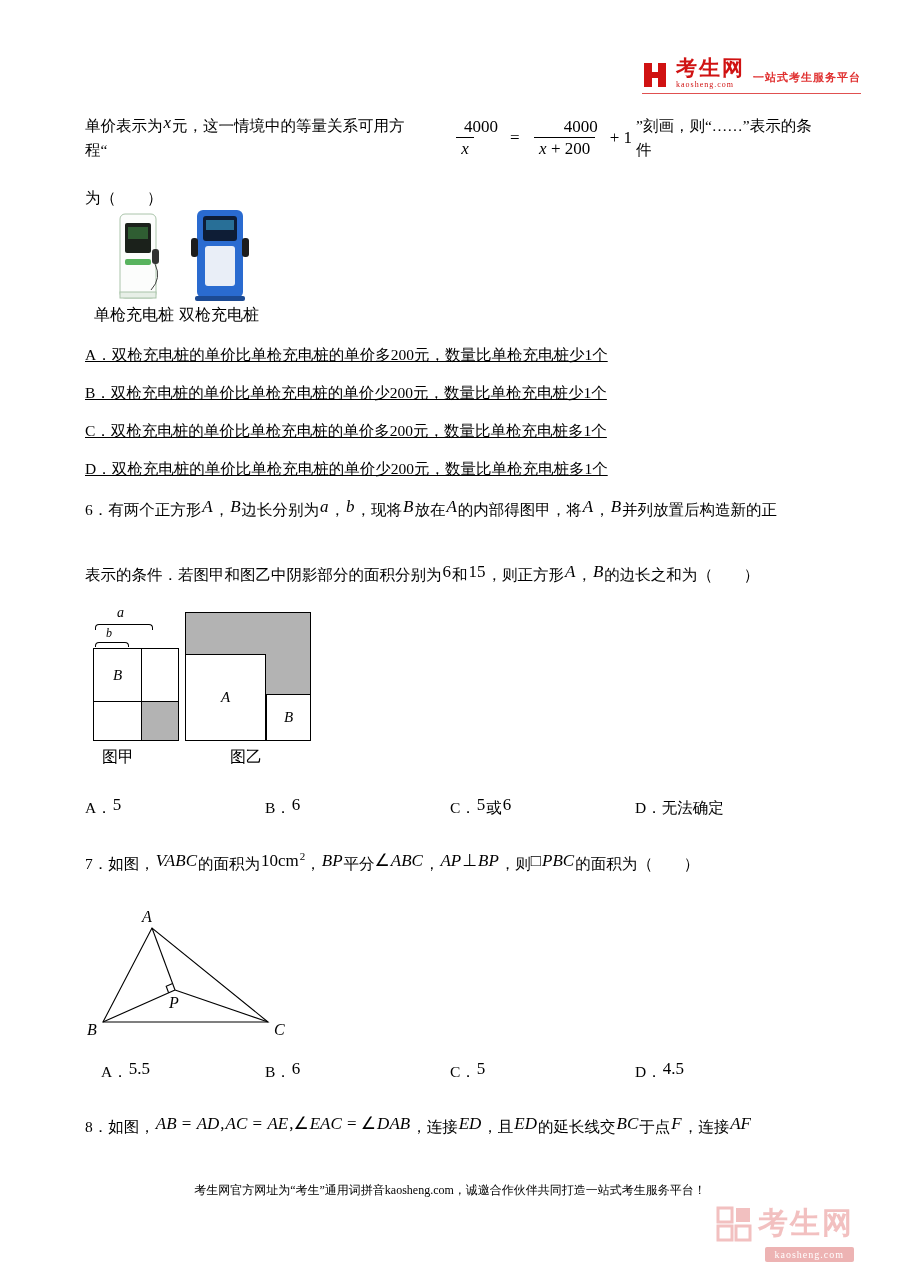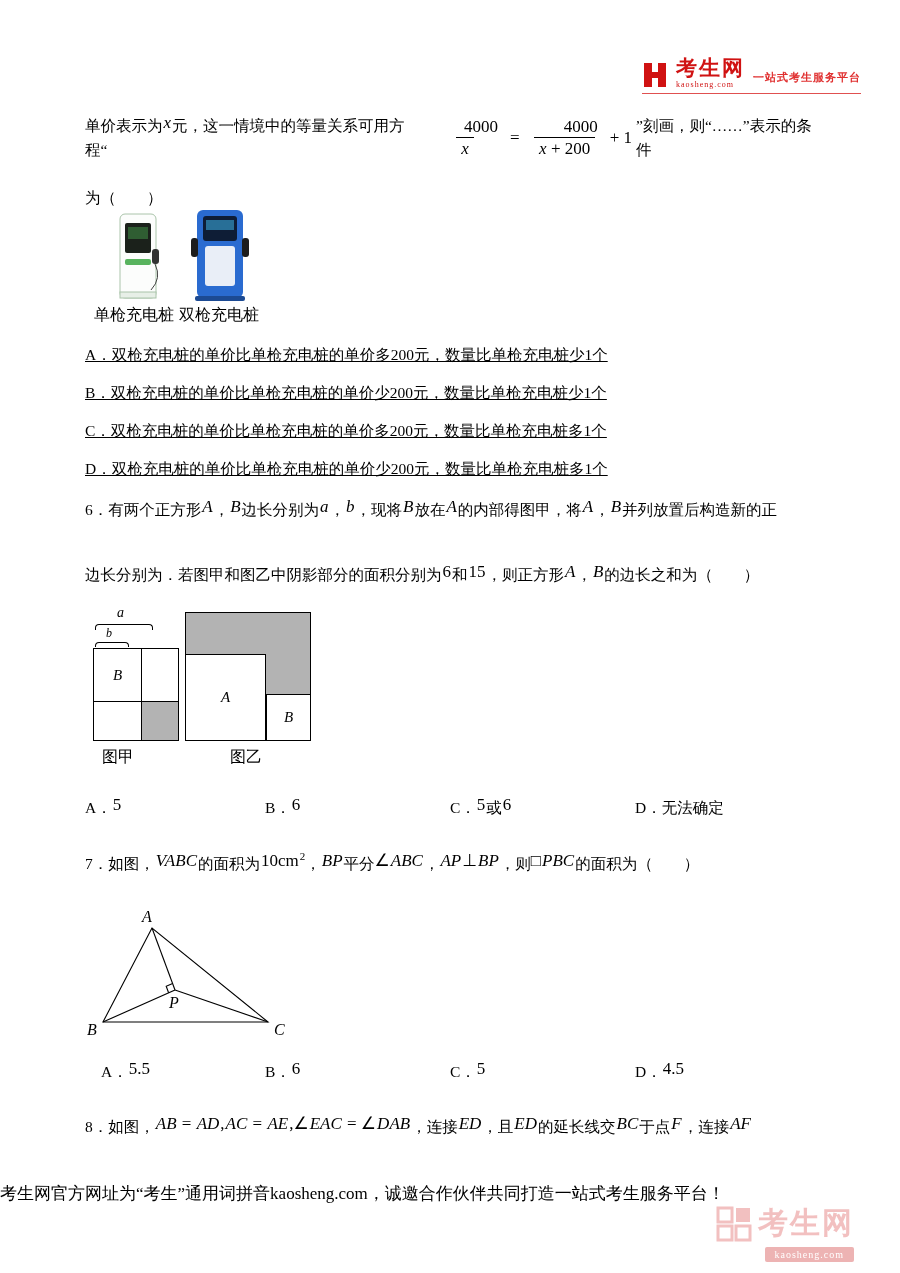--- a/index.html
+++ b/index.html
@@ -38,21 +38,21 @@
   .hbrace { border:1px solid #000; border-bottom:none; border-radius:4px 4px 0 0; }
   .figlabel { font-style:italic; font-family:"Liberation Serif",serif; }
   .jia-square { position:absolute; border:1px solid #000; background:#fff; }
   .innerline { position:absolute; background:#000; }
   .cellcenter { position:absolute; display:flex; align-items:center; justify-content:center; }
   .yi-outer { background:#b3b3b3; border:1px solid #000; position:absolute; }
   .yi-white { position:absolute; background:#fff; display:flex; align-items:center; justify-content:center; }
   .figcap { font-size:16px; }
   .svglabel { font-family:"Liberation Serif",serif; font-style:italic; font-size:16px; fill:#000; }
   
-  .footer { width:100%; font-size:17px; }
+  .footer { width:100%; text-align:center; font-size:12px; }
   .wm { display:flex; align-items:center; gap:6px; opacity:0.85; }
   .wm-main { color:#f0b6b6; font-size:30px; font-weight:bold; letter-spacing:2px; }
   .wm-domainbox { background:#edb3b3; color:#ffffff; font-size:10px; letter-spacing:1px; padding:2px 10px; border-radius:2px; margin-top:3px; display:inline-block; }
 </style>
 </head>
 <body>
 
 <div class="page">
 
   <div class="abs logo" style="left:642px; top:58px;">
@@ -109,21 +109,21 @@
   <span class="abs figcap" style="left:179px; top:305px;">双枪充电桩</span>
 
   <div class="abs" style="left:85px; top:344px; width:740px;text-decoration:underline;">
     <div class="optline">A．双枪充电桩的单价比单枪充电桩的单价多200元，数量比单枪充电桩少1个</div>
     <div class="optline">B．双枪充电桩的单价比单枪充电桩的单价少200元，数量比单枪充电桩少1个</div>
     <div class="optline">C．双枪充电桩的单价比单枪充电桩的单价多200元，数量比单枪充电桩多1个</div>
     <div class="optline">D．双枪充电桩的单价比单枪充电桩的单价少200元，数量比单枪充电桩多1个</div>
   </div>
 
   <div class="abs cnline" style="left:85px; top:498px; width:745px;"><span class="sg-cn">6．有两个正方形</span><span class="sg-var">A</span><span class="sg-cn">，</span><span class="sg-var">B</span><span class="sg-cn">边长分别为</span><span class="sg-var">a</span><span class="sg-cn">，</span><span class="sg-var">b</span><span class="sg-cn">，现将</span><span class="sg-var">B</span><span class="sg-cn">放在</span><span class="sg-var">A</span><span class="sg-cn">的内部得图甲，将</span><span class="sg-var">A</span><span class="sg-cn">，</span><span class="sg-var">B</span><span class="sg-cn">并列放置后构造新的正</span></div>
-  <div class="abs cnline" style="left:85px; top:563px; width:745px;"><span class="sg-cn">边长分别为．若图甲和图乙中阴影部分的面积分别为</span><span class="sg-num">6</span><span class="sg-cn">和</span><span class="sg-num">15</span><span class="sg-cn">，则正方形</span><span class="sg-var">A</span><span class="sg-cn">，</span><span class="sg-var">B</span><span class="sg-cn">的边长之和为（　　）</span></div>
+  <div class="abs cnline" style="left:85px; top:563px; width:745px;"><span class="sg-cn">表示的条件．若图甲和图乙中阴影部分的面积分别为</span><span class="sg-num">6</span><span class="sg-cn">和</span><span class="sg-num">15</span><span class="sg-cn">，则正方形</span><span class="sg-var">A</span><span class="sg-cn">，</span><span class="sg-var">B</span><span class="sg-cn">的边长之和为（　　）</span></div>
 
   <div class="abs" style="left:93px; top:608px; width:90px; height:140px;">
     <span class="abs figlabel" style="left:24px; top:-3px; font-size:14px;">a</span>
     <div class="abs hbrace" style="left:2px; top:16px; width:58px; height:6px;"></div>
     <span class="abs figlabel" style="left:13px; top:18px; font-size:12px;">b</span>
     <div class="abs hbrace" style="left:2px; top:34px; width:34px; height:5px;"></div>
     <div class="jia-square" style="left:0; top:40px; width:86px; height:93px;">
       <div class="innerline" style="left:47px; top:0; width:1px; height:100%;"></div>
       <div class="innerline" style="left:0; top:52px; width:100%; height:1px;"></div>
       <div class="cellcenter figlabel" style="left:0; top:0; width:47px; height:52px; font-size:15px;">B</div>

